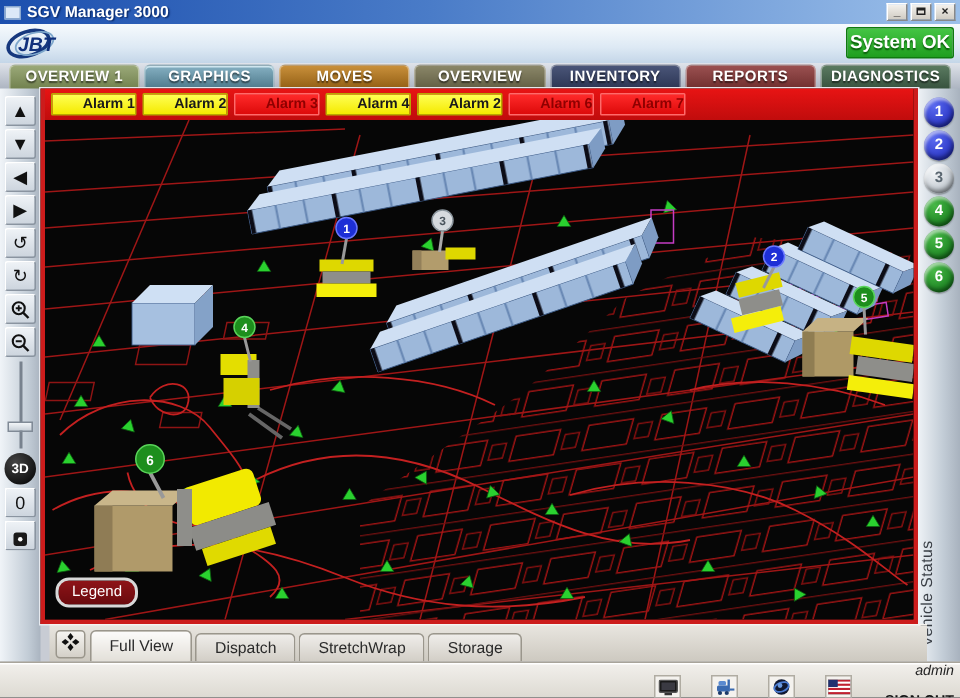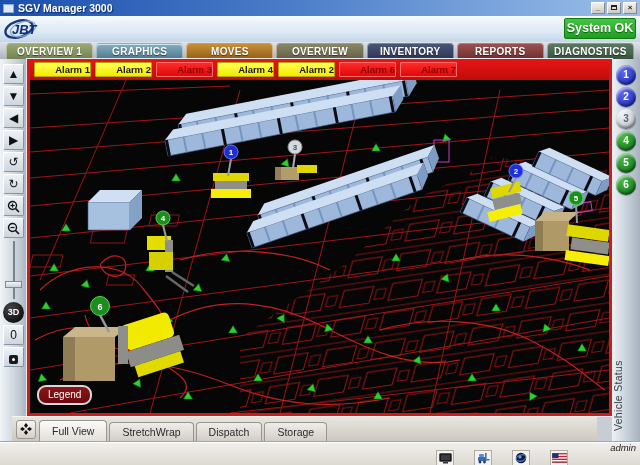--- a/index.html
+++ b/index.html
@@ -81,21 +81,21 @@
     line-height:20px; font-size:10px; font-weight:bold; color:#fff;
     box-shadow:inset 1px 2px 2px rgba(255,255,255,.55), inset -1px -2px 3px rgba(0,0,0,.45), 0 1px 1px rgba(0,0,0,.3); }
   .vcircle.blue { background:radial-gradient(circle at 35% 30%,#5a6af0,#1620b2); }
   .vcircle.silver { background:radial-gradient(circle at 35% 30%,#f4f6f8,#a8b2bc); color:#5a6670; }
   .vcircle.green { background:radial-gradient(circle at 35% 30%,#46b846,#0c6e14); }
   .vstitle { position:absolute; left:0; bottom:6px; width:28px; height:110px;
     writing-mode:vertical-rl; transform:rotate(180deg); text-align:left;
     color:#3a3f46; font-size:10.5px; letter-spacing:.3px; padding-top:4px; }
 
   
-  .bottomstrip { position:absolute; left:12px; top:416px; width:585px; height:25px;
+  .bottomstrip { position:absolute; left:33px; top:416px; width:585px; height:25px;
     background:linear-gradient(#e8e5df,#cdc9c0); border-top:1px solid #f6f4f0;
     display:flex; align-items:flex-end; padding:0 0 0 4px; }
   .movebtn { width:20px; height:19px; margin:0 3px 2px 0; background:linear-gradient(#f6f5f2,#d4d0c8);
     border:1px solid #9a968c; border-radius:3px; text-align:center; line-height:17px; }
   .vtab { height:19px; margin-right:2px; padding:0 12px; background:linear-gradient(#efedea,#d2cec6);
     border:1px solid #9a968c; border-bottom:none; border-radius:4px 4px 0 0;
     font-size:10.5px; color:#2a2a2a; line-height:18px; }
   .vtab.selected { background:linear-gradient(#fcfbfa,#e2dfd8); height:21px; line-height:20px; }
 
   
@@ -420,22 +420,22 @@
   <div class="bottomstrip">
     <div class="movebtn">
       <svg width="12" height="12" viewBox="0 0 12 12">
         <path d="M6,0 L8,2.5 L6,5 L4,2.5 Z" fill="#111"></path>
         <path d="M6,7 L8,9.5 L6,12 L4,9.5 Z" fill="#111"></path>
         <path d="M0,6 L2.5,4 L5,6 L2.5,8 Z" fill="#111"></path>
         <path d="M7,6 L9.5,4 L12,6 L9.5,8 Z" fill="#111"></path>
       </svg>
     </div>
     <div class="vtab selected">Full View</div>
+    <div class="vtab">Dispatch</div>
     <div class="vtab">StretchWrap</div>
-    <div class="vtab">Dispatch</div>
     <div class="vtab">Storage</div>
   </div>
 
   <div class="statusbar">
     <div class="sbright">
       <span class="sbicon">
         <svg width="13" height="11" viewBox="0 0 13 11">
             <rect x="0.5" y="0.5" width="12" height="8" rx="1" fill="#1a1a1a" stroke="#555"></rect>
             <rect x="2" y="2" width="9" height="5" fill="#3a3a42"></rect>
             <rect x="4" y="9" width="5" height="1.5" fill="#333"></rect>

